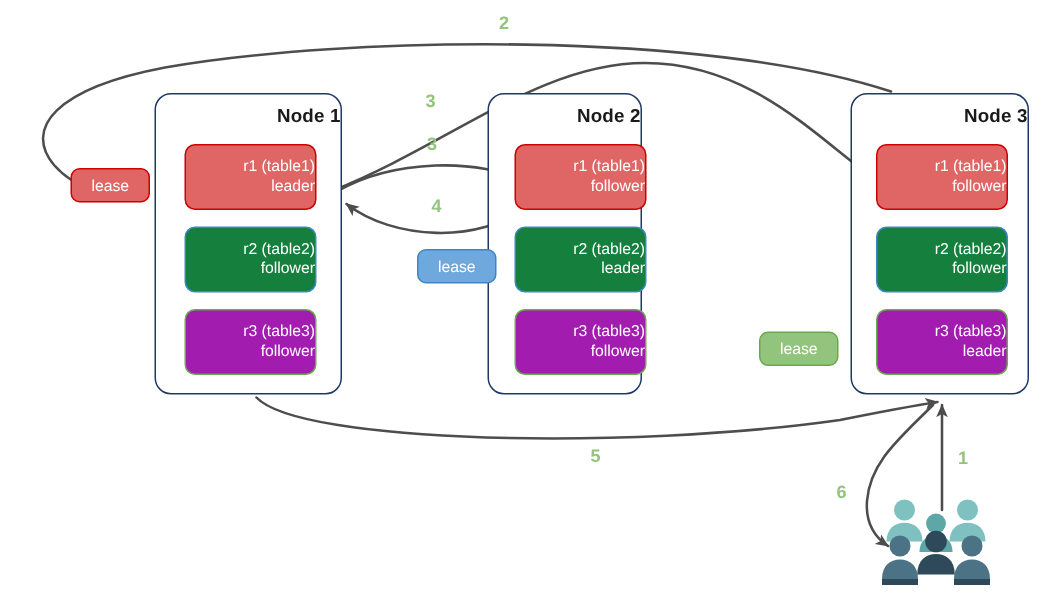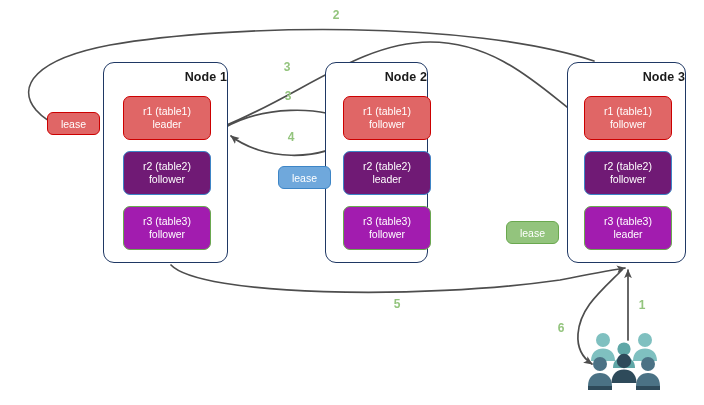--- a/index.html
+++ b/index.html
@@ -34,31 +34,31 @@
     letter-spacing:.1px;
   }
 
   
   .replica{
     position:absolute;
     box-sizing:border-box;
     border-radius:7px;
     display:flex;
     flex-direction:column;
-    align-items:center;
+    align-items:flex-end;
     justify-content:center;
     color:#ffffff;
     font-size:10.5px;
     line-height:13px;
     text-align:center;
     white-space:nowrap;
   }
   .replica .l2{display:block;}
   .rep-red  {background:#e06666;border:1.5px solid #cc0000;}
-  .rep-blue {background:#701a75;border:1.5px solid #3d85c6;}
+  .rep-blue {background:#15803d;border:1.5px solid #3d85c6;}
   .rep-green{background:#a21caf;border:1.5px solid #6aa84f;}
 
   
   .lease{
     position:absolute;
     box-sizing:border-box;
     border-radius:6px;
     display:flex;align-items:center;justify-content:center;
     color:#ffffff;
     font-size:10.5px;

